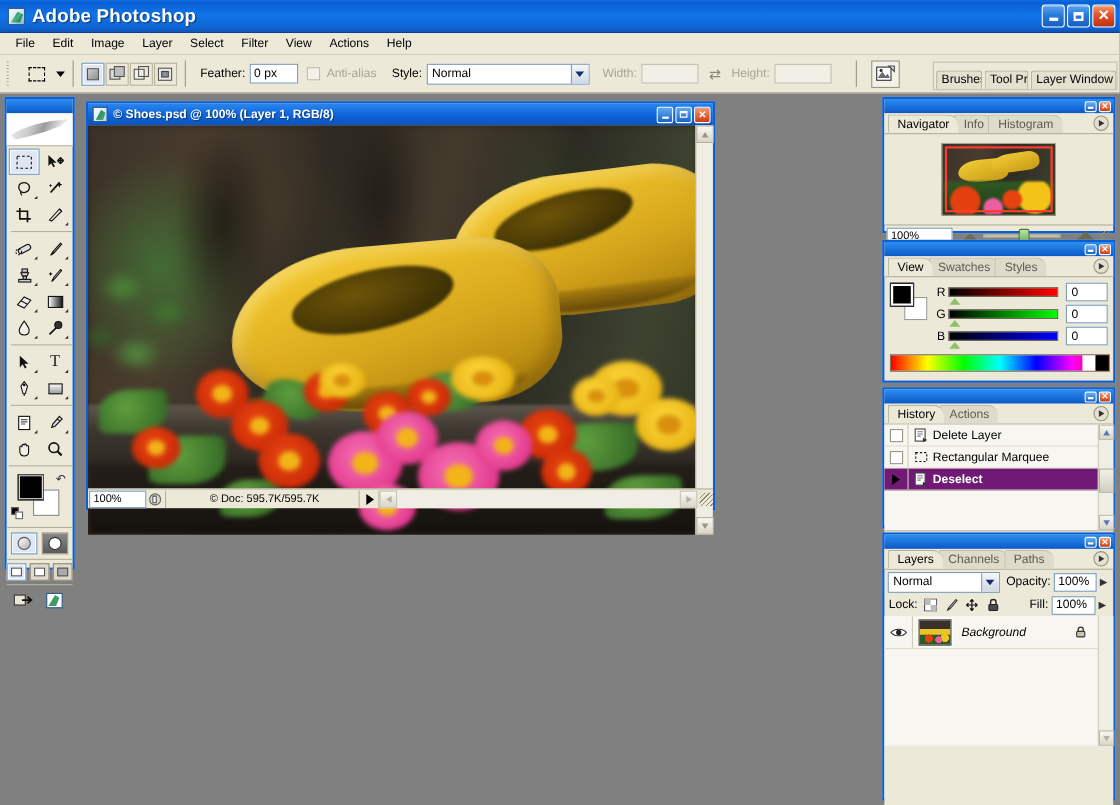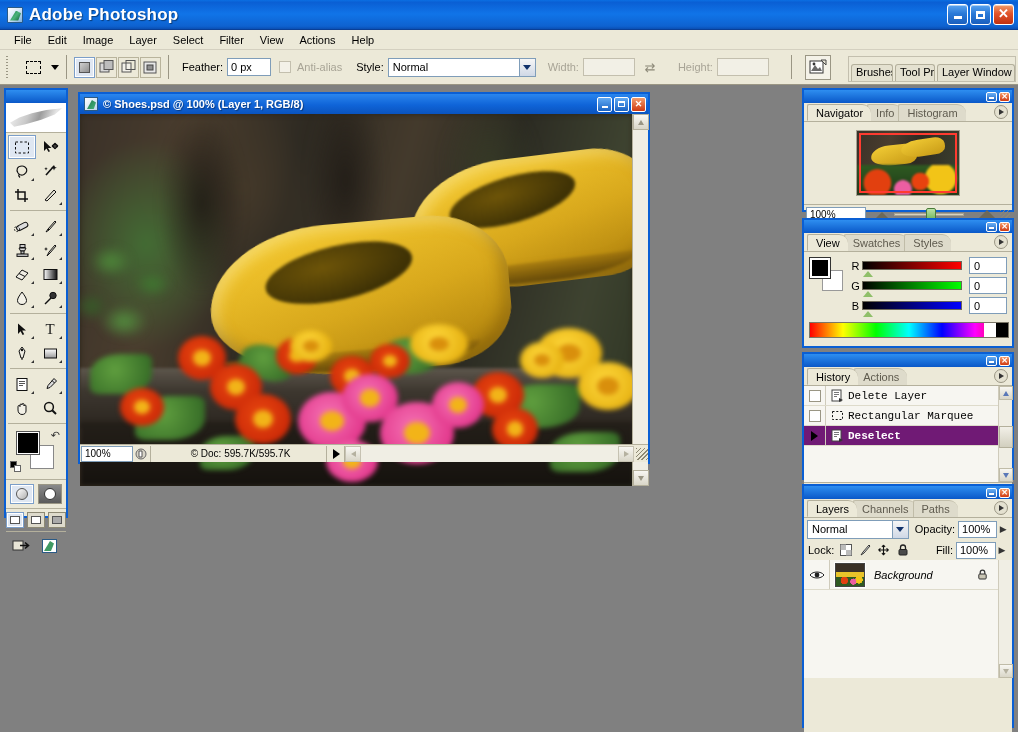--- a/index.html
+++ b/index.html
@@ -357,21 +357,21 @@
   .ramp.b{background:linear-gradient(to right,#000,#0000ff);}
   .ch-val{width:38px;height:17px;border:1px solid #7f9db9;background:#fff;margin-left:7px;
     display:flex;align-items:center;padding-left:4px;font-size:11px;}
   .spectrum{height:16px;margin:3px 3px 3px 5px;border:1px solid #7a7667;
     background:linear-gradient(to right,#ff0000,#ffff00,#00ff00,#00ffff,#0000ff,#ff00ff,#ff0000);position:relative;}
   .spectrum .wk{position:absolute;right:12px;top:0;width:12px;height:100%;background:#fff;}
   .spectrum .bk{position:absolute;right:0;top:0;width:12px;height:100%;background:#000;}
 
   
   .hist-list{background:#f7f6f1;height:96px;position:relative;}
-  .hist-row{height:20px;display:flex;align-items:center;border-bottom:1px solid #dedbcb;font-size:11px;color:#000;font-family:Liberation Mono, monospace;}
+  .hist-row{height:20px;display:flex;align-items:center;border-bottom:1px solid #dedbcb;font-size:11px;color:#000;}
   .hist-row.sel{background:#701a75;color:#fff;font-weight:bold;}
   .hist-chk{width:22px;height:19px;border-right:1px solid #cfcbbb;display:flex;align-items:center;justify-content:center;}
   .hist-chk .box{width:12px;height:12px;border:1px solid #9a9684;background:#fff;}
   .hist-chk .cur{width:0;height:0;border-top:5px solid transparent;border-bottom:5px solid transparent;border-left:7px solid #000;}
   .hist-ico{width:22px;display:flex;align-items:center;justify-content:center;}
   .hist-scroll{position:absolute;right:0;top:0;width:14px;height:100%;background:#f0eee4;border-left:1px solid #cfcbbb;}
   .hist-scroll .sb{width:14px;height:14px;background:linear-gradient(to bottom,#f8f7f2,#d9d6c8);border:1px solid #c0bca8;display:flex;align-items:center;justify-content:center;}
   .hist-scroll .thumb{position:absolute;top:40px;left:0;width:14px;height:22px;background:linear-gradient(to bottom,#f2f0e8,#d2cfbf);border:1px solid #b4b09c;}
   .pal-footer{height:18px;background:#ece9d8;border-top:1px solid #b4b09c;display:flex;align-items:center;justify-content:flex-end;gap:12px;padding-right:6px;}
 
@@ -478,21 +478,21 @@
   <div class="chk"></div>
   <div class="opt-label disabled">Anti-alias</div>
   <div class="opt-label" style="margin-left:14px">Style:</div>
   <div class="select" style="width:148px">
     <span>Normal</span>
     <span class="arrow"></span>
   </div>
   <div class="opt-label disabled" style="margin-left:12px">Width:</div>
   <div class="txtfield disabled" style="width:52px"></div>
   <div class="swap-icon">⇄</div>
-  <div class="opt-label disabled" style="margin-left:20px">Height:</div>
+  <div class="opt-label disabled" style="margin-left:7px">Height:</div>
   <div class="txtfield disabled" style="width:52px"></div>
   <div class="sep" style="margin-left:22px"></div>
   <div class="imgready-btn">
     <svg width="18" height="17" class="icon-svg">
       <rect x="1" y="2" width="13" height="12" fill="#fff" stroke="#333"></rect>
       <path d="M2 12 L6 6 L9 10 L11 8 L13 12 Z" fill="#6a6a6a"></path>
       <circle cx="5" cy="5" r="1.4" fill="#333"></circle>
       <path d="M12 1 l5 0 l0 5 z" fill="#e8e5d6" stroke="#444"></path>
     </svg>
   </div>

